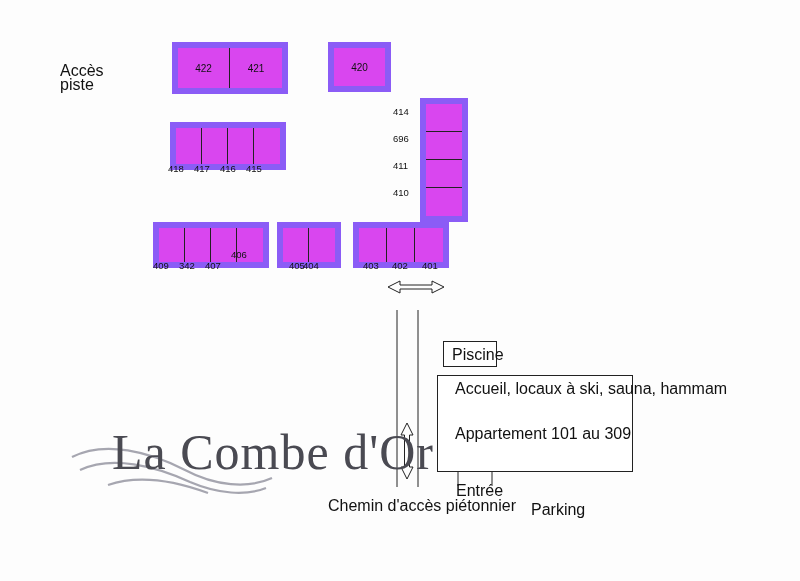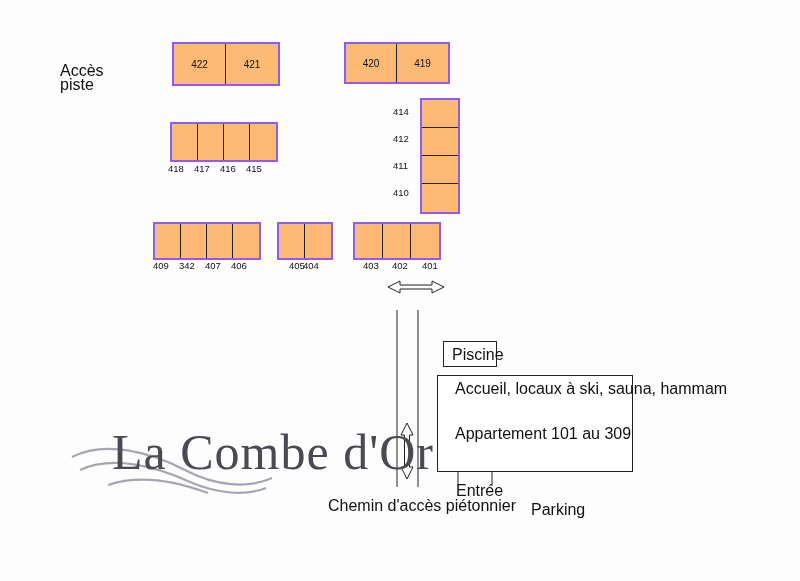--- a/index.html
+++ b/index.html
@@ -13,22 +13,22 @@
   #canvas {
     position: relative;
     width: 800px;
     height: 581px;
     background: #fdfdfd;
     overflow: hidden;
   }
   .unit-row {
     position: absolute;
     display: flex;
-    border: 2px solid #8b5cf6;
-    background: #fdba74;
+    border: 6px solid #8b5cf6;
+    background: #d946ef;
   }
   .unit-row.vertical {
     flex-direction: column;
   }
   .unit-cell {
     box-sizing: border-box;
     display: flex;
     align-items: center;
     justify-content: center;
     font-size: 10px;
@@ -84,23 +84,22 @@
 <div id="canvas">
 
   <div class="label" id="access-label" style="left:60px; top:64px;">Accès
 piste</div>
 
   <div id="groups">
       <div class="unit-row" style="left: 172px; top: 42px;">
         <div class="unit-cell" style="width: 52px; height: 40px;">422</div>
         <div class="unit-cell" style="width: 52px; height: 40px;">421</div>
       </div>
-      <div class="unit-row" style="left: 344px; top: 42px;">
+      <div class="unit-row" style="left: 328px; top: 42px;">
         <div class="unit-cell" style="width: 51px; height: 38px;">420</div>
-        <div class="unit-cell" style="width: 51px; height: 38px;">419</div>
       </div>
       <div class="unit-row" style="left: 170px; top: 122px;">
         <div class="unit-cell" style="width: 26px; height: 36px;"></div>
         <div class="unit-cell" style="width: 26px; height: 36px;"></div>
         <div class="unit-cell" style="width: 26px; height: 36px;"></div>
         <div class="unit-cell" style="width: 26px; height: 36px;"></div>
       </div>
       <div class="unit-row vertical" style="left: 420px; top: 98px;">
         <div class="unit-cell" style="width: 36px; height: 28px;"></div>
         <div class="unit-cell" style="width: 36px; height: 28px;"></div>
@@ -125,30 +124,30 @@
     </div>
 
   <div id="labels-below">
       <div class="label small" style="left: 168px; top: 162px;">418</div>
       <div class="label small" style="left: 194px; top: 162px;">417</div>
       <div class="label small" style="left: 220px; top: 162px;">416</div>
       <div class="label small" style="left: 246px; top: 162px;">415</div>
       <div class="label small" style="left: 153px; top: 259px;">409</div>
       <div class="label small" style="left: 179px; top: 259px;">342</div>
       <div class="label small" style="left: 205px; top: 259px;">407</div>
-      <div class="label small" style="left: 231px; top: 259px;">406</div>
+      <div class="label small" style="left: 231px; top: 248px;">406</div>
       <div class="label small" style="left: 289px; top: 259px;">405</div>
       <div class="label small" style="left: 303px; top: 259px;">404</div>
       <div class="label small" style="left: 363px; top: 259px;">403</div>
       <div class="label small" style="left: 392px; top: 259px;">402</div>
       <div class="label small" style="left: 422px; top: 259px;">401</div>
     </div>
   <div id="labels-left">
       <div class="label small" style="left: 393px; top: 105px;">414</div>
-      <div class="label small" style="left: 393px; top: 132px;">412</div>
+      <div class="label small" style="left: 393px; top: 132px;">696</div>
       <div class="label small" style="left: 393px; top: 159px;">411</div>
       <div class="label small" style="left: 393px; top: 186px;">410</div>
     </div>
 
   <div class="box" style="left:443px; top:341px; width:54px; height:26px;"></div>
   <div class="label" style="left:452px; top:348px;">Piscine</div>
 
   <div class="box" style="left:437px; top:375px; width:196px; height:97px;"></div>
   <div class="label" style="left:455px; top:382px;">Accueil, locaux à ski, sauna, hammam</div>
   <div class="label" style="left:455px; top:427px;">Appartement 101 au 309</div>

